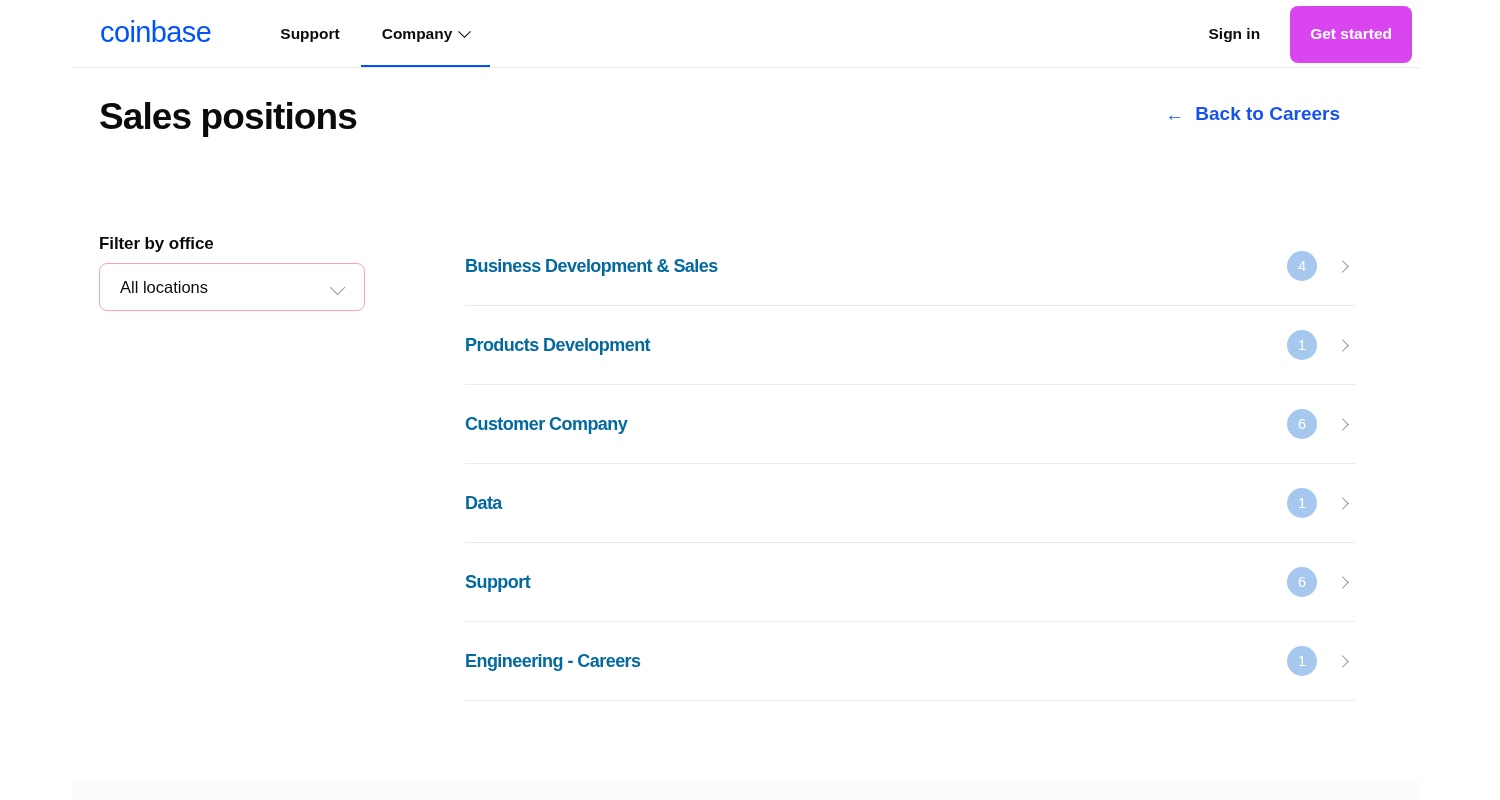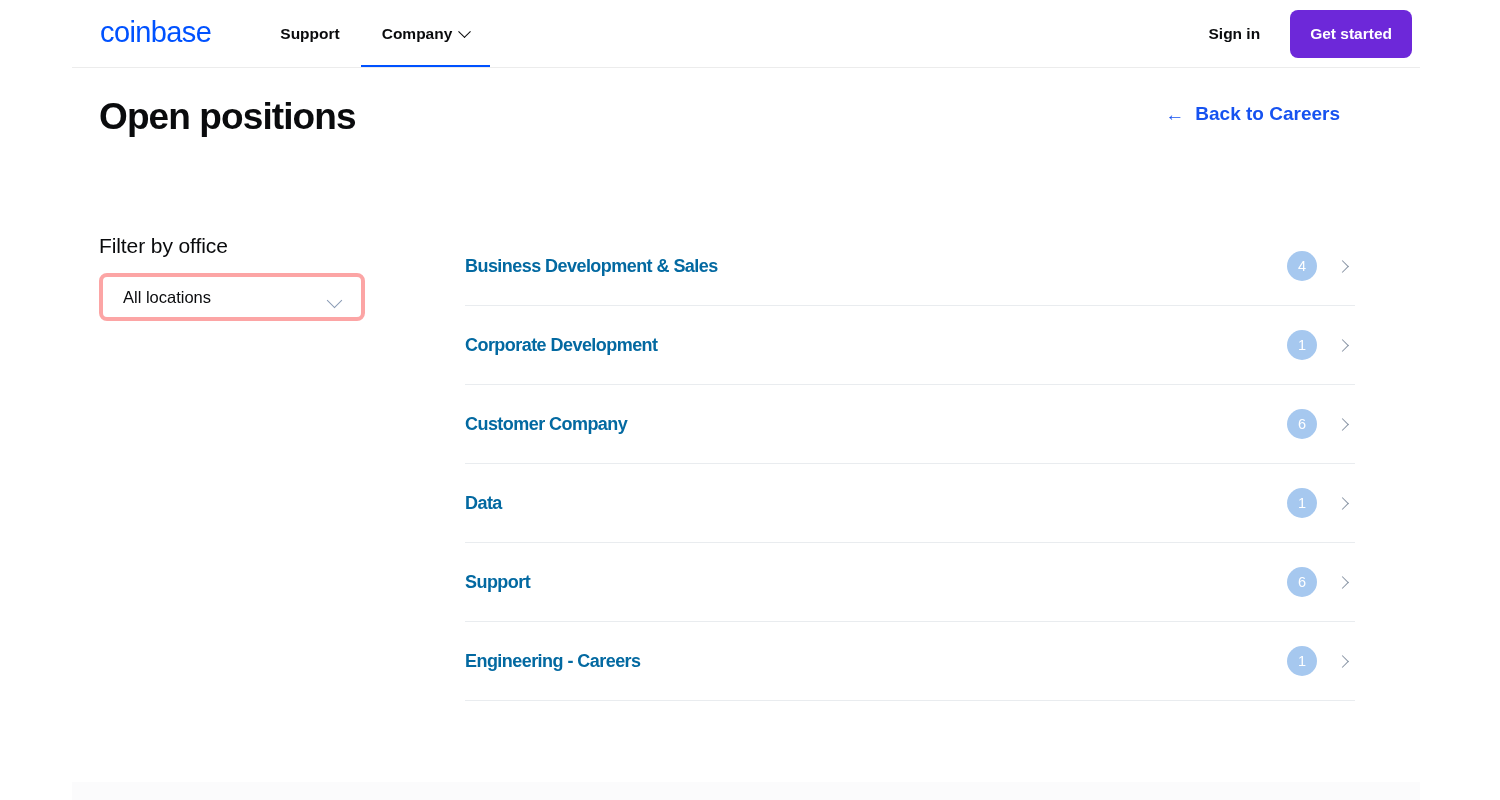--- a/index.html
+++ b/index.html
@@ -93,28 +93,28 @@
     padding-right: 8px;
   }
   .signin {
     font-size: 15.5px;
     font-weight: bold;
     color: #0a0b0d;
     cursor: pointer;
     padding: 8px 10px;
   }
   .get-started {
-    background: #6d28d9;
+    background: #d946ef;
     color: #ffffff;
     font-size: 15.5px;
     font-weight: bold;
     border: none;
     border-radius: 8px;
     padding: 0 20px;
-    height: 48px;
+    height: 57px;
     cursor: pointer;
     font-family: "Liberation Sans", sans-serif;
   }
 
   
   .page-head {
     position: relative;
     height: 100px;
   }
   .page-title {
@@ -152,31 +152,31 @@
     display: flex;
     padding-top: 66px;
   }
 
   .filter-col {
     width: 465px;
     padding-left: 99px;
     flex-shrink: 0;
   }
   .filter-label {
-    font-size: 21px;
-    font-weight: normal;
-    color: #0a0b0d;
-    margin-bottom: 15px;
+    font-size: 17px;
+    font-weight: bold;
+    color: #0a0b0d;
+    margin-bottom: 9px;
     letter-spacing: -0.1px;
   }
   .select-wrap {
     position: relative;
     width: 266px;
     height: 48px;
-    border: 4px solid #fca5a5;
+    border: 1px solid #fca5a5;
     border-radius: 8px;
     background: #ffffff;
     display: flex;
     align-items: center;
     cursor: pointer;
   }
   .select-value {
     font-size: 16.5px;
     color: #0a0b0d;
     padding-left: 20px;
@@ -270,21 +270,21 @@
     <div class="header-right">
       <div class="signin">Sign in</div>
       <button class="get-started">Get started</button>
     </div>
 
   </div>
   <div class="header-border"></div>
 </div>
 
 <div class="page-head">
-  <h1 class="page-title">Open positions</h1>
+  <h1 class="page-title">Sales positions</h1>
   <a class="back-link">
     <span class="back-arrow">←</span>
     <span>Back to Careers</span>
   </a>
 </div>
 
 <div class="content">
 
   <aside class="filter-col">
     <div class="filter-label">Filter by office</div>
@@ -299,21 +299,21 @@
     <div class="job-row">
       <span class="job-title">Business Development &amp; Sales</span>
       <span class="job-right">
         <span class="badge">4</span>
         <span class="row-chevron"></span>
       </span>
     </div>
 
 
     <div class="job-row">
-      <span class="job-title">Corporate Development</span>
+      <span class="job-title">Products Development</span>
       <span class="job-right">
         <span class="badge">1</span>
         <span class="row-chevron"></span>
       </span>
     </div>
 
     <div class="job-row">
       <span class="job-title">Customer Company</span>
       <span class="job-right">
         <span class="badge">6</span>

